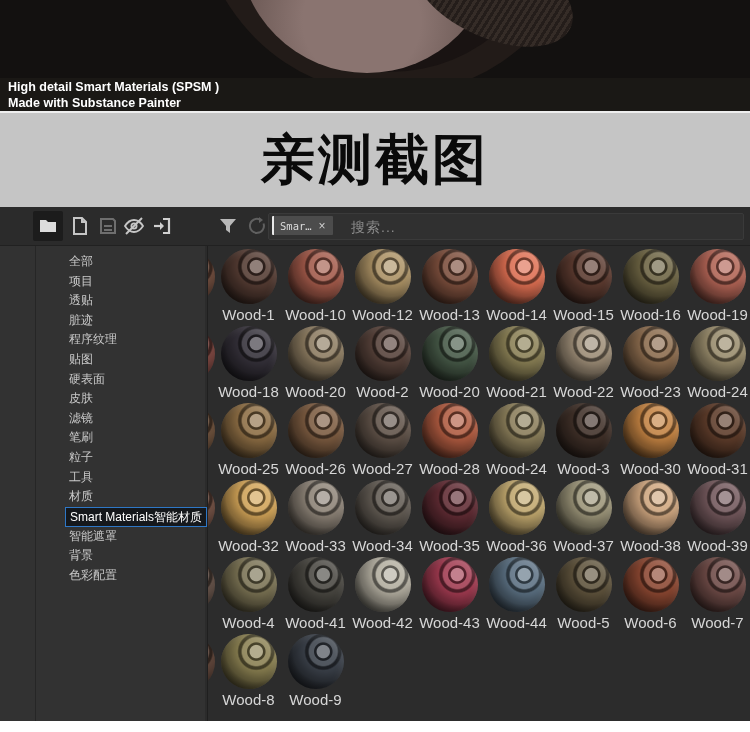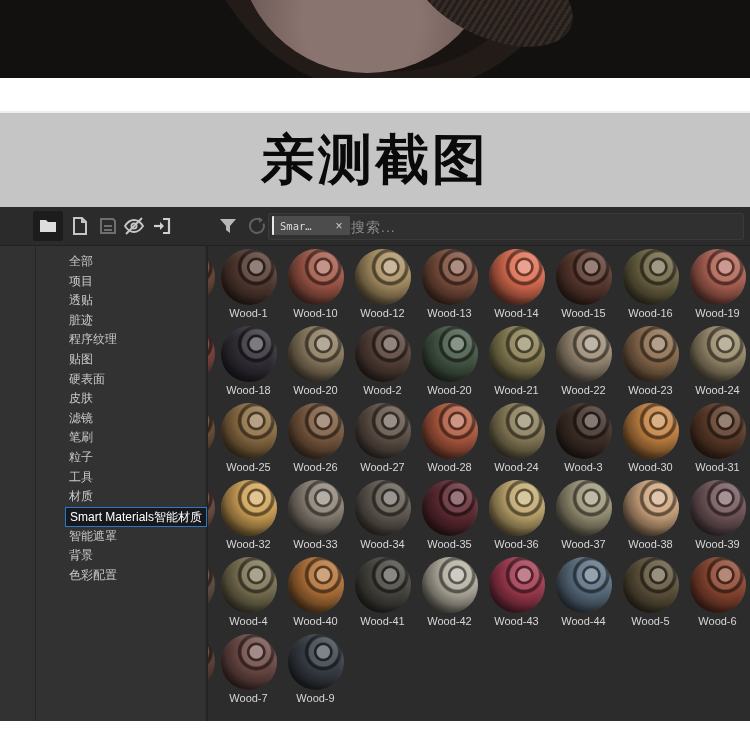--- a/index.html
+++ b/index.html
@@ -23,61 +23,65 @@
   .banner-text{color:#0a0a0a;font-weight:900;font-size:54px;letter-spacing:3px;
                font-family:"Liberation Sans","DejaVu Sans",sans-serif;}
   
   .app{position:absolute;left:0;top:207px;width:750px;height:514px;background:#2b2b2b;}
   .toolbar{position:absolute;left:0;top:0;width:750px;height:38px;background:#2b2b2b;border-bottom:1px solid #212121;}
   .tool-ic{position:absolute;top:4px;width:30px;height:30px;display:flex;align-items:center;justify-content:center;border-radius:2px;}
   .tool-ic.pressed{background:#1c1c1c;}
   .searchbox{position:absolute;left:268px;top:6px;width:476px;height:27px;background:#303030;
              border:1px solid #3a3a3a;border-radius:2px;box-sizing:border-box;}
   .chip{position:absolute;left:3px;top:2px;height:19px;background:#4c4c4c;border-left:2px solid #e8e8e8;
-        display:flex;align-items:center;padding:0 7px 0 6px;gap:24px;border-radius:1px;}
+        display:flex;align-items:center;padding:0 7px 0 6px;gap:7px;border-radius:1px;}
   .chip-label{color:#dcdcdc;font-size:10.5px;font-family:"DejaVu Sans Mono",monospace;}
   .chip-close{color:#cfcfcf;font-size:12px;cursor:default;line-height:1;}
   .search-input{position:absolute;left:80px;top:0;width:380px;height:23px;background:transparent;border:none;outline:none;
                 color:#bbb;font-size:14px;font-family:"Liberation Sans",sans-serif;}
   .search-input::placeholder{color:#8b8b8b;letter-spacing:1px;}
   
   .body{position:absolute;left:0;top:39px;width:750px;height:475px;}
   .sidebar{position:absolute;left:0;top:0;width:205px;height:475px;background:#323232;}
   .sidebar::before{content:"";position:absolute;left:35px;top:0;bottom:0;width:1px;background:#262626;}
   .cat-list{list-style:none;margin:0;padding:6px 0 0 12px;}
   .cat-item{height:19.6px;line-height:19.6px;padding-left:57px;font-size:12px;color:#c9c9c9;white-space:nowrap;cursor:default;}
   .cat-item.selected{padding-left:0;height:20px;}
   .cat-item.selected span{display:inline-block;margin-left:53px;padding:0 4px;height:18px;line-height:18px;
         background:#15181c;border:1px solid #2e77c6;color:#fff;}
   .gridpanel{position:absolute;left:207px;top:0;width:543px;height:475px;background:#2c2c2c;
              border-left:1px solid #1f1f1f;box-sizing:border-box;overflow:hidden;}
   .tiles{position:absolute;left:7px;top:0;width:536px;display:flex;flex-wrap:wrap;}
   .tile{width:67px;height:77px;display:flex;flex-direction:column;align-items:center;cursor:default;}
   .sphere{width:56px;height:56px;border-radius:50%;margin-top:3px;
           box-shadow:inset 10px -12px 14px rgba(0,0,0,.45), inset -3px 4px 6px rgba(255,255,255,.10);}
-  .tile-label{margin-top:2px;font-size:11px;color:#d6d6d6;}
+  .tile-label{margin-top:2px;font-size:15px;color:#d6d6d6;}
   .sliver{position:absolute;left:0;width:8px;height:56px;overflow:hidden;}
   .sliver>div{width:56px;height:56px;border-radius:50%;margin-left:-49px;
           box-shadow:inset 10px -12px 14px rgba(0,0,0,.45);}
   
   .whitestrip{position:absolute;left:0;top:721px;width:750px;height:11px;background:#fff;}
   svg{display:block;}
 </style>
 </head>
 <body>
 
 <div class="stage">
 
   <div class="photo">
     <div class="ring-outer"></div>
     <div class="ring-mid"></div>
     <div class="ball"></div>
     <div class="stave"></div>
   </div>
 
+  <div class="caption">
+    <div>High detail Smart Materials (SPSM )</div>
+    <div>Made with Substance Painter</div>
+  </div>
 
   <div class="banner">
     <div class="banner-text">亲测截图</div>
   </div>
 
   <div class="app">
 
     <div class="toolbar">
 
       <div class="tool-ic pressed" style="left:33px">
@@ -305,24 +309,20 @@
             </div>
             <div class="tile">
               <div class="sphere" style="background: radial-gradient(circle at 63% 32%, rgb(164, 146, 149) 0px, rgb(164, 146, 149) 12%, rgb(58, 44, 46) 14%, rgb(58, 44, 46) 17%, rgb(132, 108, 112) 19%, rgb(132, 108, 112) 27%, rgb(58, 44, 46) 30%, rgb(58, 44, 46) 34%, rgb(115, 88, 92) 37%, rgb(115, 88, 92) 58%, rgb(44, 33, 35) 82%, rgb(44, 33, 35) 100%);"></div>
               <div class="tile-label">Wood-39</div>
             </div>
             <div class="tile">
               <div class="sphere" style="background: radial-gradient(circle at 63% 32%, rgb(169, 164, 144) 0px, rgb(169, 164, 144) 12%, rgb(62, 58, 42) 14%, rgb(62, 58, 42) 17%, rgb(139, 132, 105) 19%, rgb(139, 132, 105) 27%, rgb(62, 58, 42) 30%, rgb(62, 58, 42) 34%, rgb(123, 115, 84) 37%, rgb(123, 115, 84) 58%, rgb(47, 44, 32) 82%, rgb(47, 44, 32) 100%);"></div>
               <div class="tile-label">Wood-4</div>
             </div>
             <div class="tile">
-              <div class="sphere" style="background: radial-gradient(circle at 63% 32%, rgb(206, 164, 126) 0px, rgb(206, 164, 126) 12%, rgb(90, 58, 29) 14%, rgb(90, 58, 29) 17%, rgb(188, 132, 81) 19%, rgb(188, 132, 81) 27%, rgb(90, 58, 29) 30%, rgb(90, 58, 29) 34%, rgb(179, 115, 57) 37%, rgb(179, 115, 57) 58%, rgb(68, 44, 22) 82%, rgb(68, 44, 22) 100%);"></div>
-              <div class="tile-label">Wood-40</div>
-            </div>
-            <div class="tile">
               <div class="sphere" style="background: radial-gradient(circle at 63% 32%, rgb(137, 136, 132) 0px, rgb(137, 136, 132) 12%, rgb(37, 36, 33) 14%, rgb(37, 36, 33) 17%, rgb(96, 94, 89) 19%, rgb(96, 94, 89) 27%, rgb(37, 36, 33) 30%, rgb(37, 36, 33) 34%, rgb(74, 72, 66) 37%, rgb(74, 72, 66) 58%, rgb(28, 27, 25) 82%, rgb(28, 27, 25) 100%);"></div>
               <div class="tile-label">Wood-41</div>
             </div>
             <div class="tile">
               <div class="sphere" style="background: radial-gradient(circle at 63% 32%, rgb(206, 203, 194) 0px, rgb(206, 203, 194) 12%, rgb(90, 88, 81) 14%, rgb(90, 88, 81) 17%, rgb(189, 185, 172) 19%, rgb(189, 185, 172) 27%, rgb(90, 88, 81) 30%, rgb(90, 88, 81) 34%, rgb(180, 175, 161) 37%, rgb(180, 175, 161) 58%, rgb(68, 67, 61) 82%, rgb(68, 67, 61) 100%);"></div>
               <div class="tile-label">Wood-42</div>
             </div>
             <div class="tile">
               <div class="sphere" style="background: radial-gradient(circle at 63% 32%, rgb(195, 128, 142) 0px, rgb(195, 128, 142) 12%, rgb(81, 30, 41) 14%, rgb(81, 30, 41) 17%, rgb(173, 83, 102) 19%, rgb(173, 83, 102) 27%, rgb(81, 30, 41) 30%, rgb(81, 30, 41) 34%, rgb(162, 59, 81) 37%, rgb(162, 59, 81) 58%, rgb(62, 22, 31) 82%, rgb(62, 22, 31) 100%);"></div>
               <div class="tile-label">Wood-43</div>
@@ -337,20 +337,24 @@
             </div>
             <div class="tile">
               <div class="sphere" style="background: radial-gradient(circle at 63% 32%, rgb(181, 136, 122) 0px, rgb(181, 136, 122) 12%, rgb(71, 36, 25) 14%, rgb(71, 36, 25) 17%, rgb(155, 94, 75) 19%, rgb(155, 94, 75) 27%, rgb(71, 36, 25) 30%, rgb(71, 36, 25) 34%, rgb(141, 72, 50) 37%, rgb(141, 72, 50) 58%, rgb(54, 27, 19) 82%, rgb(54, 27, 19) 100%);"></div>
               <div class="tile-label">Wood-6</div>
             </div>
             <div class="tile">
               <div class="sphere" style="background: radial-gradient(circle at 63% 32%, rgb(162, 139, 136) 0px, rgb(162, 139, 136) 12%, rgb(56, 38, 36) 14%, rgb(56, 38, 36) 17%, rgb(129, 97, 94) 19%, rgb(129, 97, 94) 27%, rgb(56, 38, 36) 30%, rgb(56, 38, 36) 34%, rgb(112, 76, 72) 37%, rgb(112, 76, 72) 58%, rgb(43, 29, 27) 82%, rgb(43, 29, 27) 100%);"></div>
               <div class="tile-label">Wood-7</div>
             </div>
             <div class="tile">
+              <div class="sphere" style="background: radial-gradient(circle at 63% 32%, rgb(180, 173, 143) 0px, rgb(180, 173, 143) 12%, rgb(70, 65, 41) 14%, rgb(70, 65, 41) 17%, rgb(153, 144, 103) 19%, rgb(153, 144, 103) 27%, rgb(70, 65, 41) 30%, rgb(70, 65, 41) 34%, rgb(139, 129, 82) 37%, rgb(139, 129, 82) 58%, rgb(53, 49, 31) 82%, rgb(53, 49, 31) 100%);"></div>
+              <div class="tile-label">Wood-8</div>
+            </div>
+            <div class="tile">
               <div class="sphere" style="background: radial-gradient(circle at 63% 32%, rgb(128, 132, 138) 0px, rgb(128, 132, 138) 12%, rgb(30, 33, 38) 14%, rgb(30, 33, 38) 17%, rgb(83, 89, 97) 19%, rgb(83, 89, 97) 27%, rgb(30, 33, 38) 30%, rgb(30, 33, 38) 34%, rgb(60, 66, 75) 37%, rgb(60, 66, 75) 58%, rgb(23, 25, 29) 82%, rgb(23, 25, 29) 100%);"></div>
               <div class="tile-label">Wood-9</div>
             </div>
           </div>
       </div>
     </div>
   </div>
 
   <div class="whitestrip"></div>
 </div>

